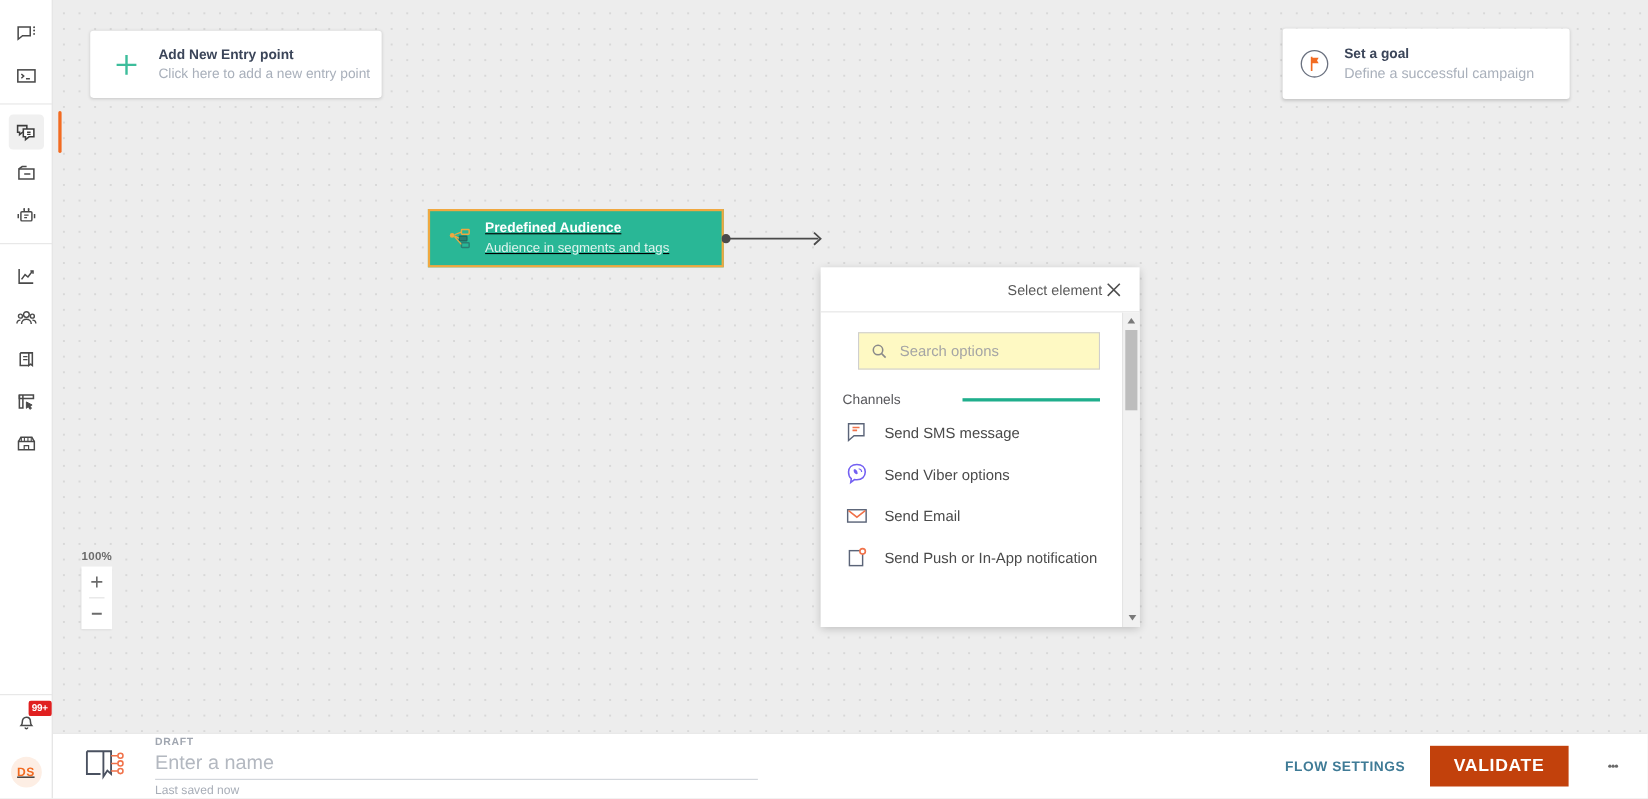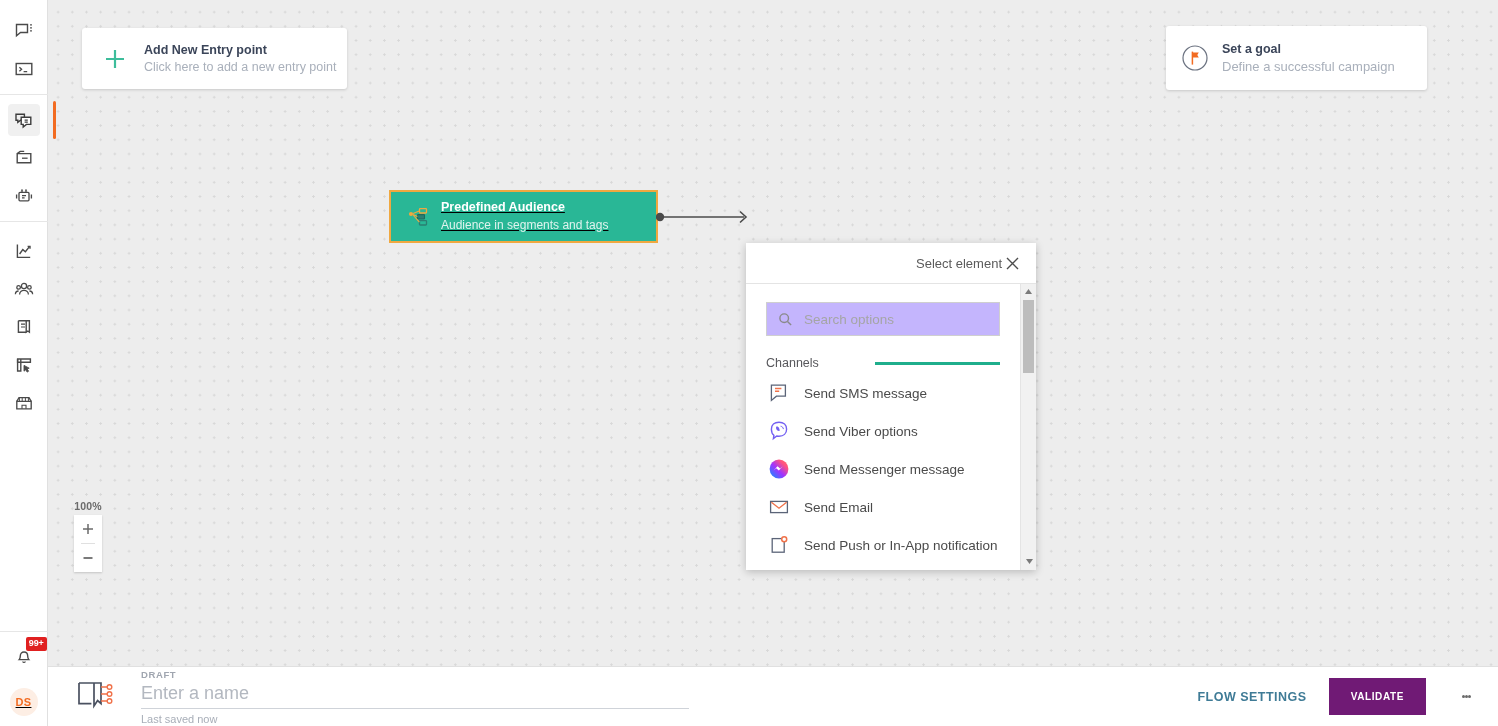--- a/index.html
+++ b/index.html
@@ -113,22 +113,22 @@
   #panel-head {
     height:41px; flex:0 0 41px; border-bottom:1px solid #e4e4e4;
     display:flex; align-items:center; justify-content:flex-end;
     padding:0 14px 0 20px;
   }
   #panel-title { font-size:13px; color:#5a5a5a; }
   #panel-close { width:20px; height:20px; display:flex; align-items:center; justify-content:center; cursor:pointer; color:#4d4d4d; }
   #panel-body { flex:1 1 auto; display:flex; overflow:hidden; }
   #panel-list { flex:1 1 auto; padding:18px 0 0 0; overflow:hidden; position:relative; }
   #searchbox {
-    margin:0 20px 0 20px; height:34px; border:1px solid #cfcfcf;
-    display:flex; align-items:center; padding:0 10px; background:#c4b5fd;
+    margin:0 20px 0 34px; height:34px; border:1px solid #cfcfcf;
+    display:flex; align-items:center; padding:0 10px; background:#fef9c3;
     cursor:text;
   }
   #search-icon { flex:0 0 auto; width:16px; height:16px; color:#8a8a8a; display:flex; align-items:center; justify-content:center; }
   #search-input {
     border:0; outline:0; margin-left:9px; flex:1 1 auto;
     font-family:"Liberation Sans", sans-serif; font-size:13.5px; color:#555;
     background:transparent;
   }
   #search-input::placeholder { color:#a5a5a5; }
 
@@ -168,23 +168,23 @@
     display:block; margin-top:1px;
   }
   #flow-name::placeholder { color:#b3b8c0; }
   #flow-saved { font-size:11px; color:#a8aeb8; margin-top:4px; }
   #bottom-spacer { flex:1 1 auto; }
   #flow-settings {
     font-size:12.5px; font-weight:bold; letter-spacing:0.5px;
     color:#3f7b96; cursor:pointer; margin-right:22px;
   }
   #validate {
-    background:#701a75; color:#fff; border:0;
+    background:#c2410c; color:#fff; border:0;
     font-family:"Liberation Sans", sans-serif;
-    font-size:10px; font-weight:bold; letter-spacing:0.6px;
+    font-size:16px; font-weight:bold; letter-spacing:0.6px;
     padding:0 22px; height:37px; cursor:pointer;text-align:center;
   }
   #kebab {
     width:36px; height:36px; margin:0 14px 0 22px;
     display:flex; align-items:center; justify-content:center; cursor:pointer;
     color:#6a6a6a;
   }
   .kdot { width:3px; height:3px; border-radius:50%; background:#6a6a6a; margin:1.5px 0; }
 </style>
 </head>
@@ -428,37 +428,20 @@
         <span class="opt-ico">
           <svg width="22" height="22" viewBox="0 0 22 22" fill="none">
             <path d="M11 2.2c4.6 0 7.6 2.8 7.6 7 0 4.1-3 7-7.6 7-.8 0-1.5-.1-2.2-.2l-3.4 2.6.5-3.4c-1.8-1.3-2.5-3.4-2.5-6C3.4 5 6.4 2.2 11 2.2z" stroke="#7360f2" stroke-width="1.4" fill="#fff"></path>
             <path d="M8.4 6.6c1.1-.4 2 .3 2.6 1.3.5.9.8 2 .6 3-1.3.5-2.6-.4-3.2-1.6-.5-1-.5-2.2 0-2.7z" fill="#7360f2"></path>
             <path d="M12.6 6.2c1.6.2 2.6 1.3 2.8 2.9" stroke="#7360f2" stroke-width="1"></path>
           </svg>
         </span>
         <span class="opt-label">Send Viber options</span>
       </div>
 
-      <div class="opt">
-        <span class="opt-ico">
-          <svg width="22" height="22" viewBox="0 0 22 22" fill="none">
-            <defs>
-              <linearGradient id="mgrad" x1="0" y1="1" x2="1" y2="0">
-                <stop offset="0%" stop-color="#0099ff"></stop>
-                <stop offset="45%" stop-color="#a033ff"></stop>
-                <stop offset="75%" stop-color="#ff5280"></stop>
-                <stop offset="100%" stop-color="#ff7061"></stop>
-              </linearGradient>
-            </defs>
-            <circle cx="11" cy="11" r="9.4" fill="url(#mgrad)"></circle>
-            <path d="M5.6 12.4l3.9-4.1 2.6 2.1 2.6-2.1-3.9 4.1-2.6-2.1z" fill="#fff"></path>
-          </svg>
-        </span>
-        <span class="opt-label">Send Messenger message</span>
-      </div>
 
       <div class="opt">
         <span class="opt-ico">
           <svg width="22" height="22" viewBox="0 0 22 22" fill="none">
             <rect x="2.6" y="5.4" width="16.8" height="11.2" stroke="#5b6478" stroke-width="1.3" fill="#fff"></rect>
             <path d="M3.4 6.2L11 12.2l7.6-6" stroke="#f0724a" stroke-width="1.4"></path>
           </svg>
         </span>
         <span class="opt-label">Send Email</span>
       </div>

